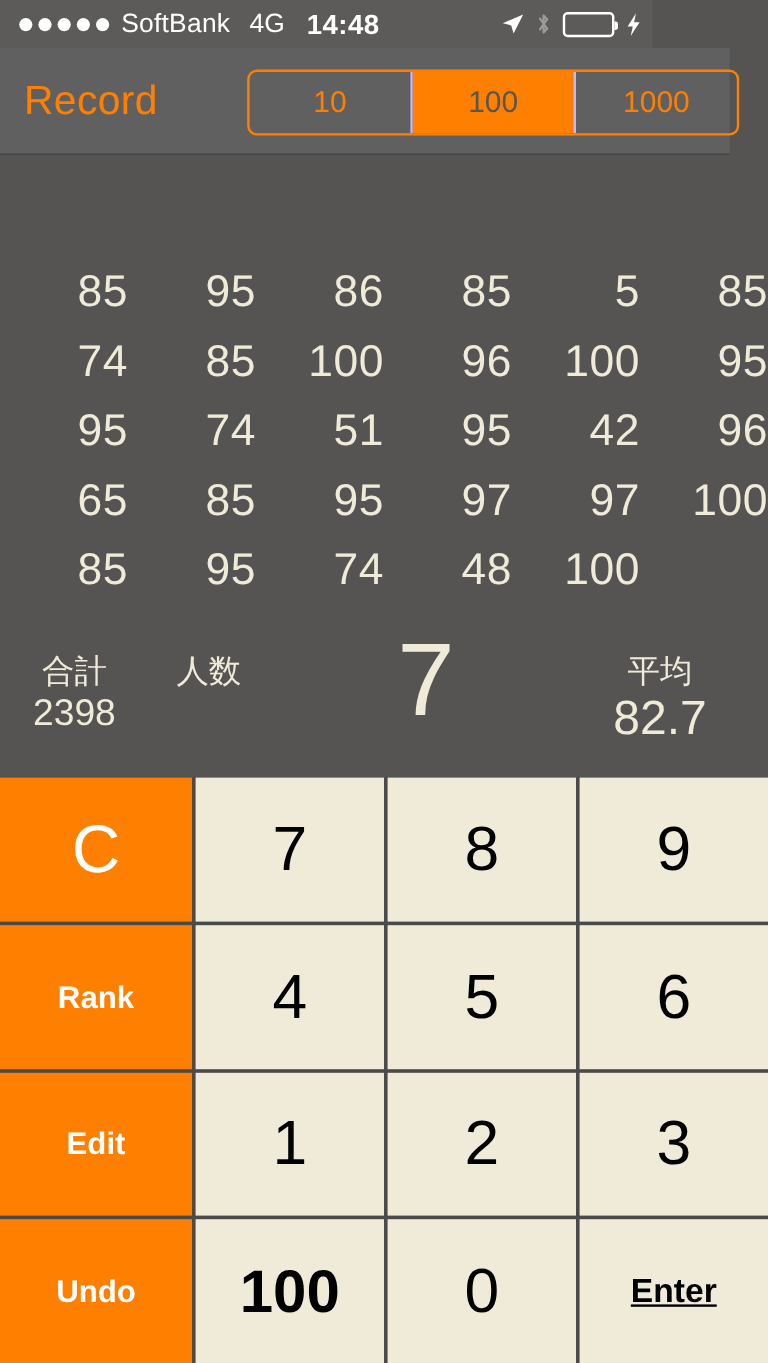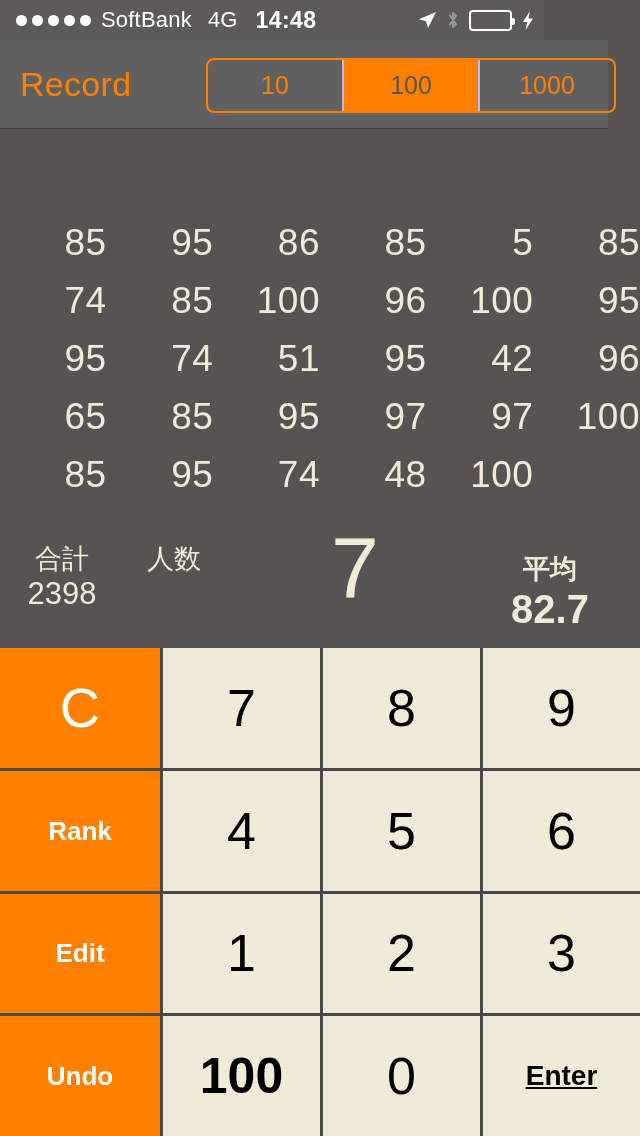--- a/index.html
+++ b/index.html
@@ -115,21 +115,21 @@
   }
   .stat {
     position: absolute;
     color: #F0EBD8;
     text-align: center;
   }
   .stat-label { font-size: 27px; line-height: 1.15; white-space: nowrap; }
   .stat-value { font-size: 31px; line-height: 1.2; white-space: nowrap; }
   .stat-total { left: 14px; top: 26px; width: 96px; }
   .stat-count { left: 126px; top: 26px; width: 96px; }
-  .stat-avg   { right: 10px; top: 36px; width: 160px; font-weight: bold; }
+  .stat-avg   { right: 10px; top: 26px; width: 160px; }
   .stat-avg .stat-value { font-size: 40px; }
   .display {
     position: absolute; left: 255px; top: 6px; width: 200px;
     text-align: center;
     color: #F0EBD8;
     font-size: 86px;
     line-height: 1;
     font-weight: normal;
   }
 

